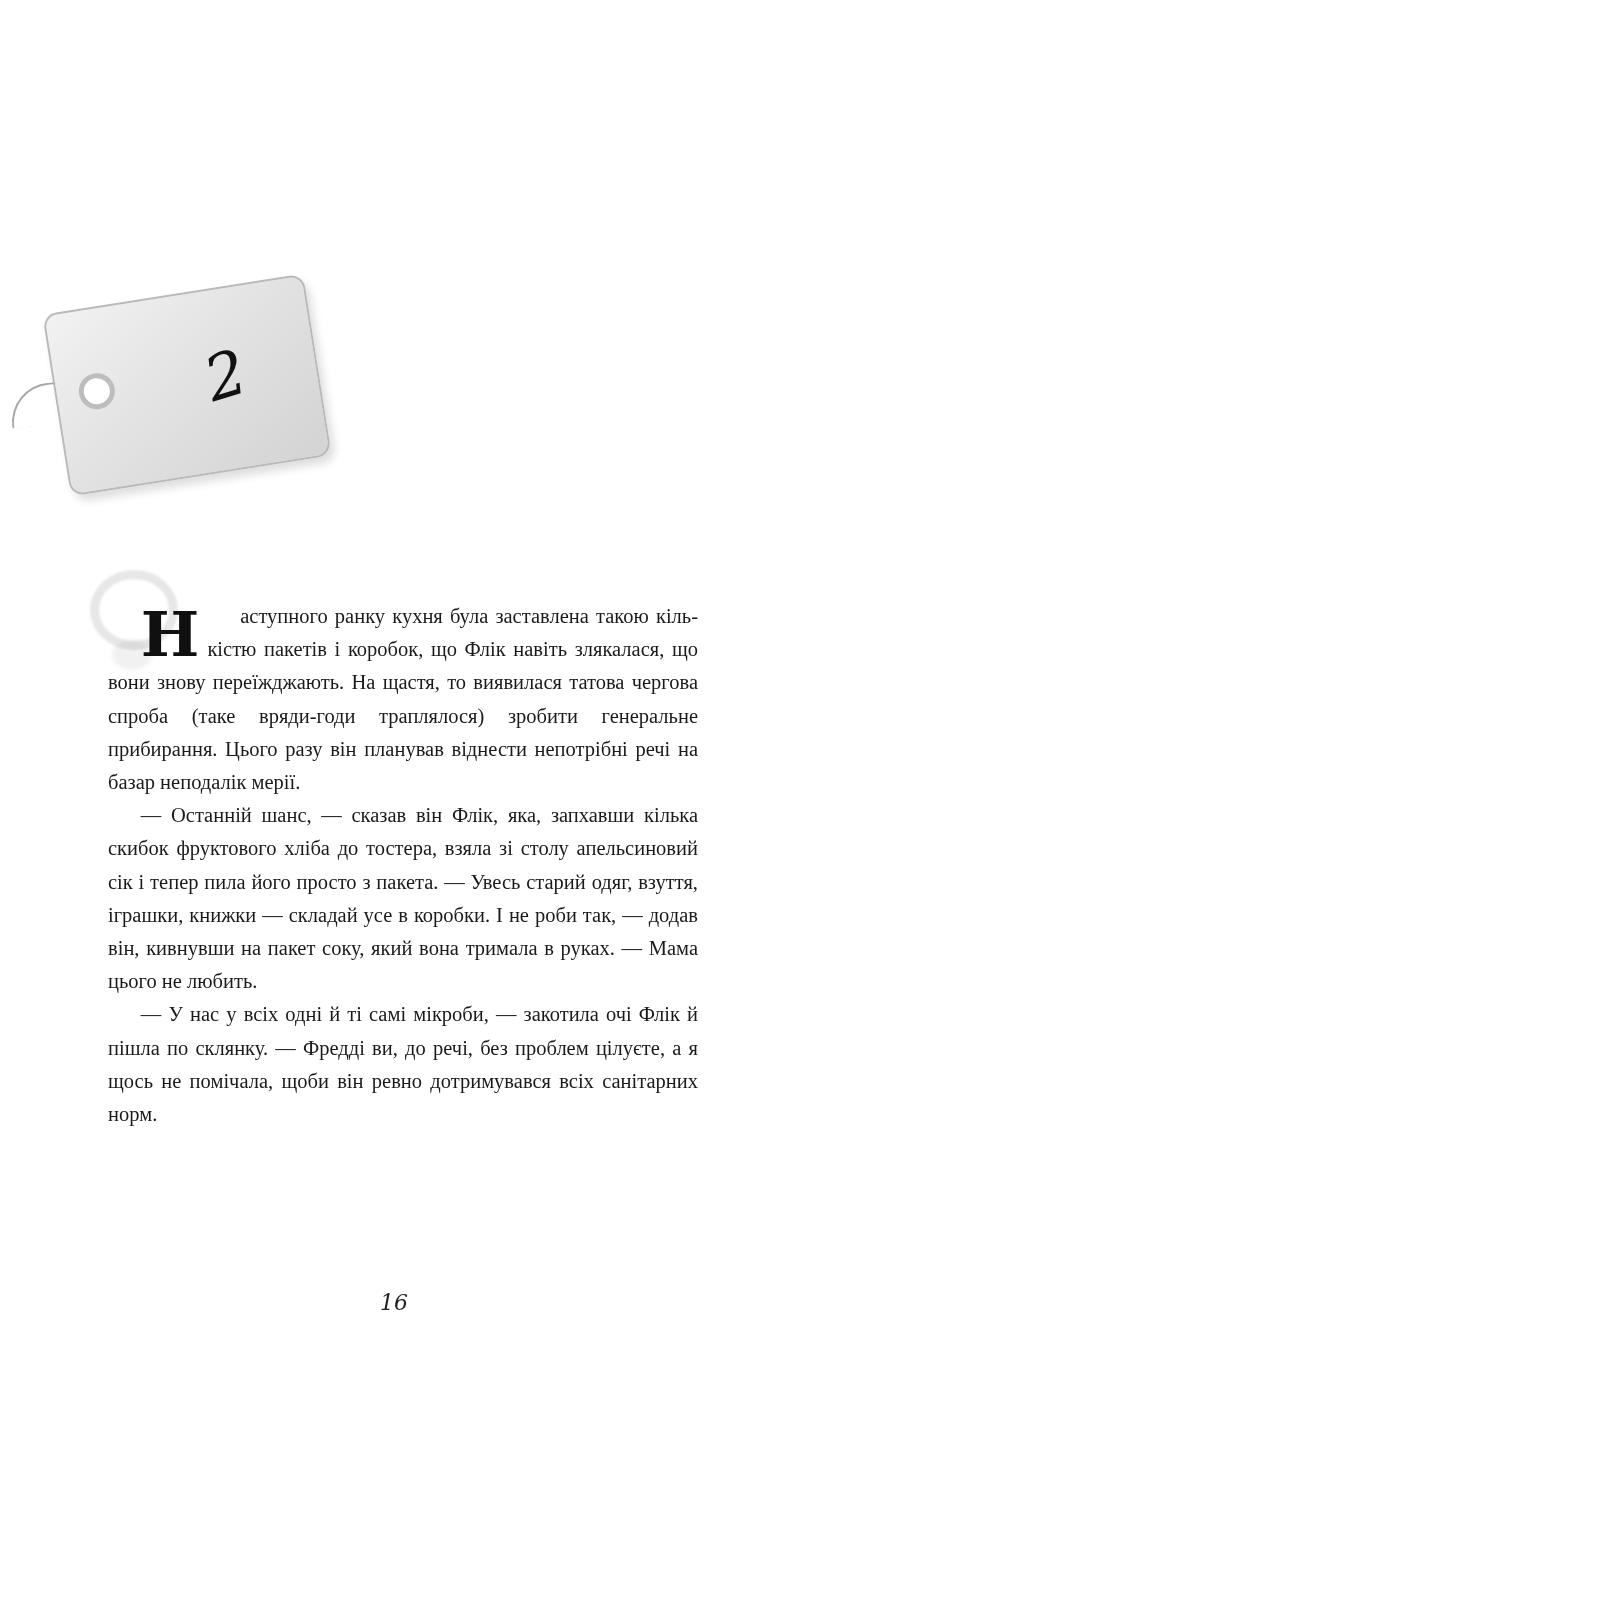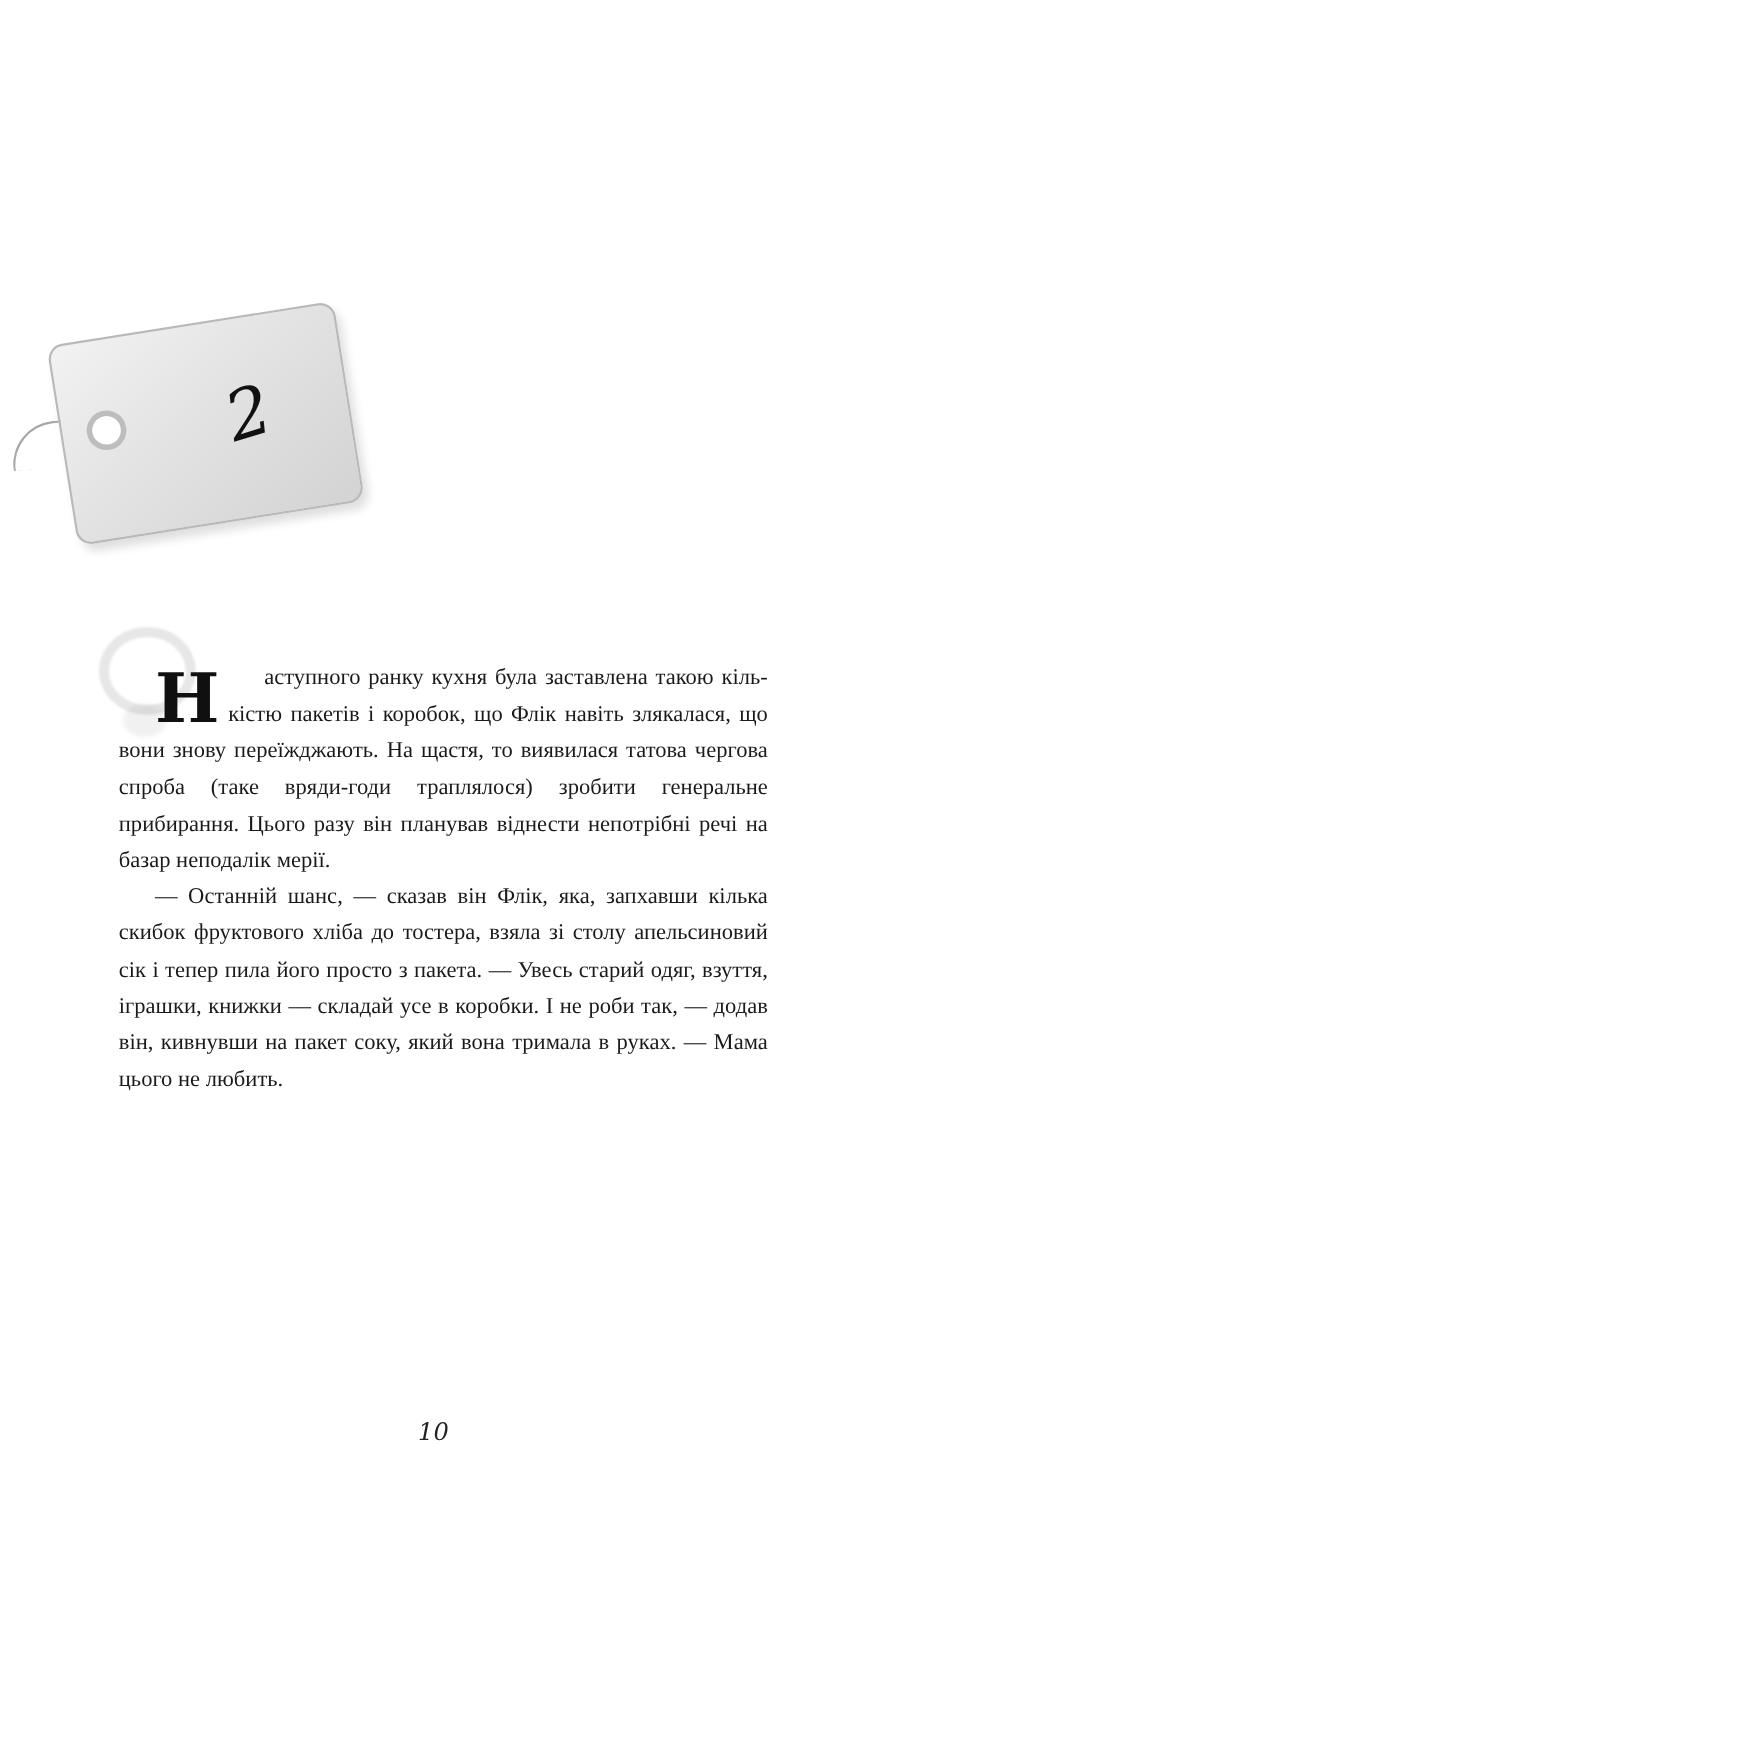--- a/index.html
+++ b/index.html
@@ -168,23 +168,24 @@
         <span class="tag-number">2</span>
       </div>
     </div>
 
     <div class="smudge"></div>
     <div class="smudge2"></div>
 
     <div class="col col-left">
       <p class="dropcap-para"><span class="dropcap">Н</span><span>аступного ранку кухня була заставлена такою кіль­кістю пакетів і коробок, що Флік навіть злякалася, що вони знову переїжджають. На щастя, то виявилася татова чергова спроба (таке вряди-годи траплялося) зробити гене­ральне прибирання. Цього разу він планував віднести не­потрібні речі на базар неподалік мерії.</span></p>
       <p>— Останній шанс, — сказав він Флік, яка, запхавши кілька скибок фруктового хліба до тостера, взяла зі столу апельсиновий сік і тепер пила його просто з пакета. — Увесь старий одяг, взуття, іграшки, книжки — складай усе в ко­робки. І не роби так, — додав він, кивнувши на пакет соку, який вона тримала в руках. — Мама цього не любить.</p>
+      <p>— У нас у всіх одні й ті самі мікроби, — закотила очі Флік й пішла по склянку. — Фредді ви, до речі, без проблем ці­луєте, а я щось не помічала, щоби він ревно дотримувався всіх санітарних норм.</p>
     </div>
 
-    <div class="folio folio-left">10</div>
+    <div class="folio folio-left">16</div>
   </div>
 
   <div class="page page-right">
     
 
     
   </div>
 
 </div>
 

